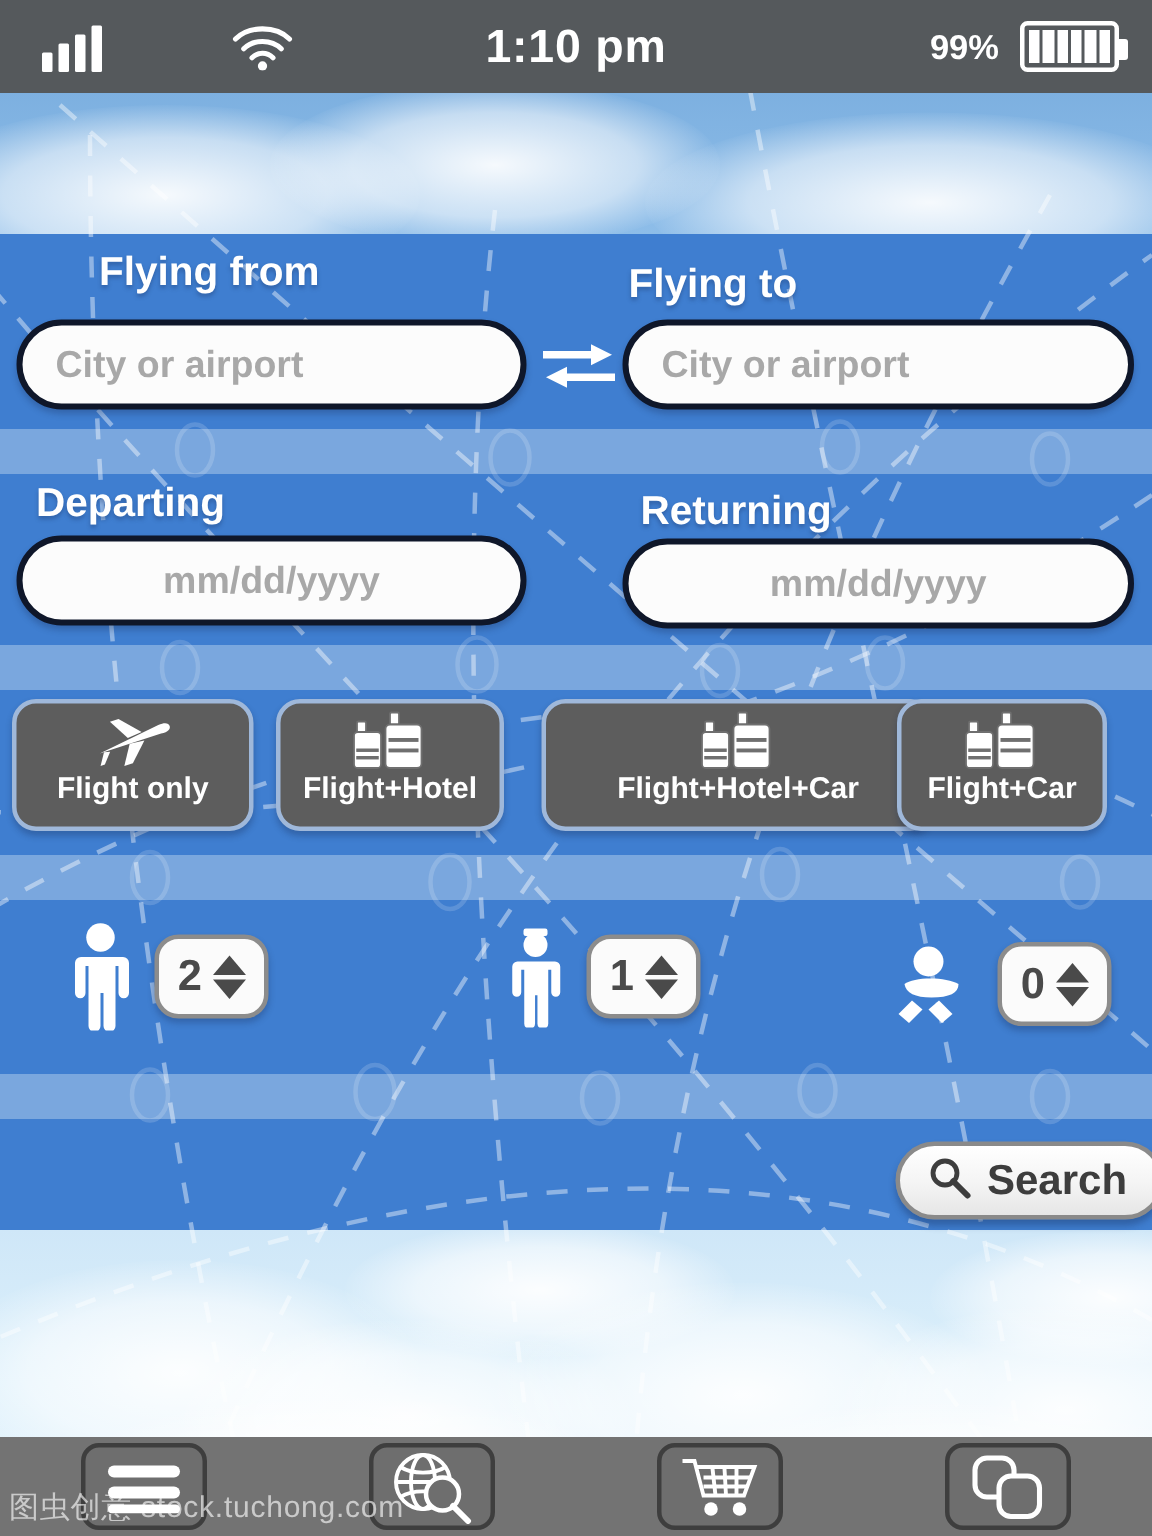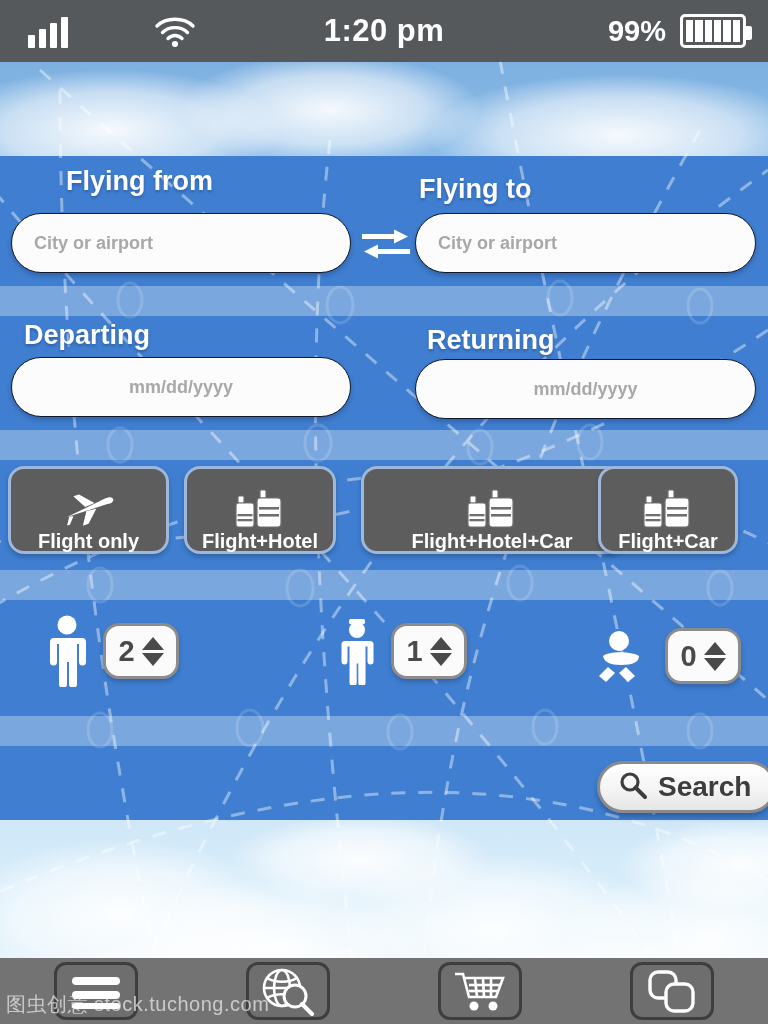--- a/index.html
+++ b/index.html
@@ -63,21 +63,21 @@
   .sb-signal i { display: block; width: 7px; background: #fff; border-radius: 1px; }
   .sb-wifi { margin-left: 84px; width: 46px; height: 34px; display: flex; align-items: center; justify-content: center; }
   .sb-time {
     position: absolute; left: 0; right: 0; text-align: center;
     font-size: 31px; font-weight: bold; letter-spacing: 0.5px;
   }
   .sb-right {
     margin-left: auto; margin-right: 22px;
     display: flex; align-items: center; gap: 14px;
   }
-  .sb-pct { font-size: 29px; font-weight: bold; text-align: right; }
+  .sb-pct { font-size: 23px; font-weight: bold; text-align: right; }
   .sb-batt {
     width: 66px; height: 34px; border: 3px solid #fff; border-radius: 5px;
     position: relative; display: flex; align-items: center; padding: 3px 3px;
     gap: 2px;
   }
   .sb-batt::after {
     content: ""; position: absolute; right: -9px; top: 9px;
     width: 6px; height: 14px; background: #fff; border-radius: 0 2px 2px 0;
   }
   .sb-batt i { flex: 1; height: 100%; background: #fff; }
@@ -97,48 +97,48 @@
   .field-label {
     position: absolute;
     color: #ffffff;
     font-size: 27px;
     font-weight: bold;
     text-shadow: 0 2px 3px rgba(30,60,110,0.45);
   }
   .pill {
     position: absolute;
     background: #fcfcfc;
-    border: 1px solid #0f172a;
+    border: 4px solid #0f172a;
     border-radius: 34px;
     height: 60px;
     display: flex; align-items: center;
     box-shadow: 0 3px 4px rgba(20,40,80,0.28);
     color: #a8a8a8;
-    font-size: 18px;
+    font-size: 25px;
     font-weight: bold;
   }
   .pill.left-text { padding-left: 22px; justify-content: flex-start; }
   .pill.center-text { justify-content: center; }
 
   
   .swap {
     position: absolute;
     width: 52px; height: 44px;
   }
 
   
   .tt-btn {
     position: absolute;
     background: #5d5d5d;
     border: 3px solid #9fb8da;
     border-radius: 16px;
     height: 88px;
     display: flex; flex-direction: column;
     align-items: center; justify-content: flex-end;
-    padding-bottom: 0;
+    padding-bottom: 15px;
     box-shadow: 0 3px 4px rgba(20,40,80,0.3);
   }
   .tt-icon { height: 44px; display: flex; align-items: center; justify-content: center; }
   .tt-label {
     color: #ffffff; font-size: 20px; font-weight: bold;
     white-space: nowrap; line-height: 1;
   }
 
   
   .pax { position: absolute; display: flex; align-items: center; }
@@ -274,21 +274,21 @@
     <div class="sb-wifi">
       <svg width="44" height="32" viewBox="0 0 44 32">
         <g fill="none" stroke="#ffffff" stroke-width="3.4" stroke-linecap="round">
           <path d="M4 11 C 13 2, 31 2, 40 11"></path>
           <path d="M9.5 17.5 C 16 11, 28 11, 34.5 17.5"></path>
           <path d="M15 23.5 C 19 19.5, 25 19.5, 29 23.5"></path>
         </g>
         <circle cx="22" cy="29" r="3.1" fill="#ffffff"></circle>
       </svg>
     </div>
-    <div class="sb-time">1:20 pm</div>
+    <div class="sb-time">1:10 pm</div>
     <div class="sb-right">
       <span class="sb-pct">99%</span>
       <span class="sb-batt">
         <i></i>
           <i></i>
           <i></i>
           <i></i>
           <i></i>
           <i></i>
       </span>

